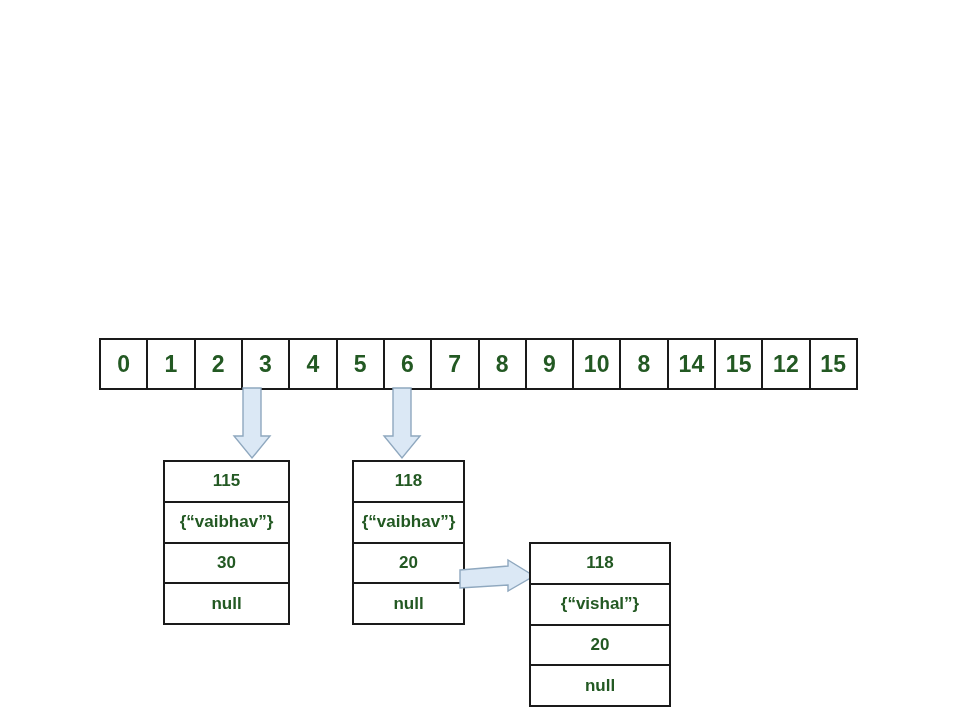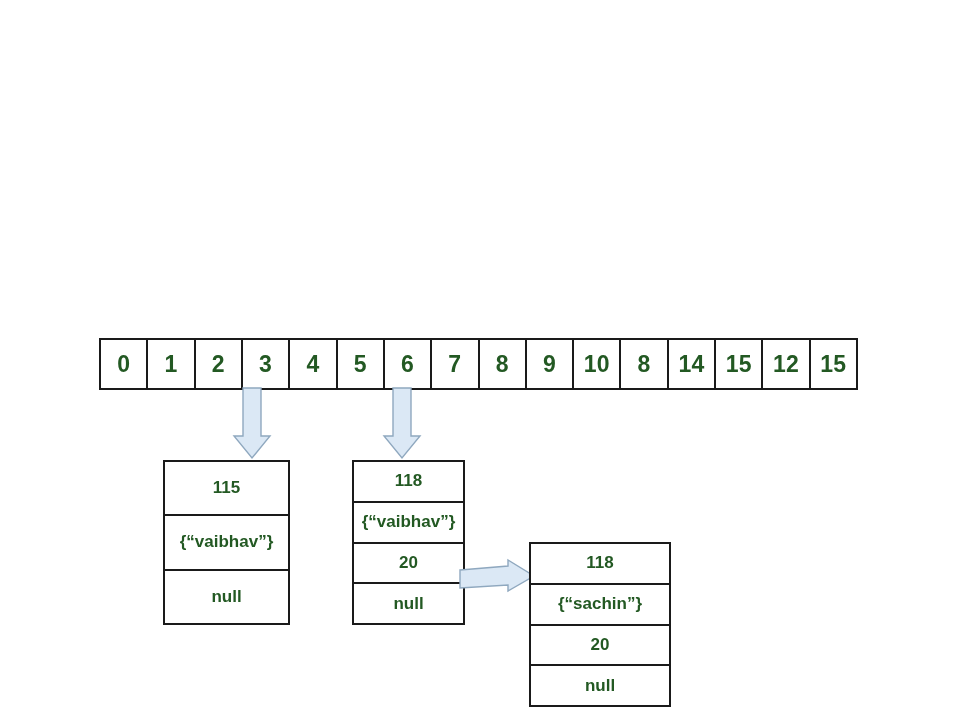--- a/index.html
+++ b/index.html
@@ -122,34 +122,35 @@
     <polygon class="arrow-shape" points="11,0 29,0 29,48 38,48 20,70 2,48 11,48"></polygon>
   </svg>
 
   <svg class="arrow-svg" id="arrow-bucket6" viewBox="0 0 40 72">
     <polygon class="arrow-shape" points="11,0 29,0 29,48 38,48 20,70 2,48 11,48"></polygon>
   </svg>
 
   <div class="node" id="node-1">
     <div class="node-row">115</div>
     <div class="node-row">{“vaibhav”}</div>
+    <div class="node-row">30</div>
     <div class="node-row">null</div>
   </div>
 
   <div class="node" id="node-2">
     <div class="node-row">118</div>
     <div class="node-row">{“vaibhav”}</div>
     <div class="node-row">20</div>
     <div class="node-row">null</div>
   </div>
 
   <svg class="arrow-svg" id="arrow-node2-node3" viewBox="0 0 76 34">
     <polygon class="arrow-shape" points="0,10 48,6 48,0 74,16 48,31 48,25 0,28"></polygon>
   </svg>
 
   <div class="node" id="node-3">
     <div class="node-row">118</div>
-    <div class="node-row">{“sachin”}</div>
+    <div class="node-row">{“vishal”}</div>
     <div class="node-row">20</div>
     <div class="node-row">null</div>
   </div>
 
 </div>
 
 </body></html>

